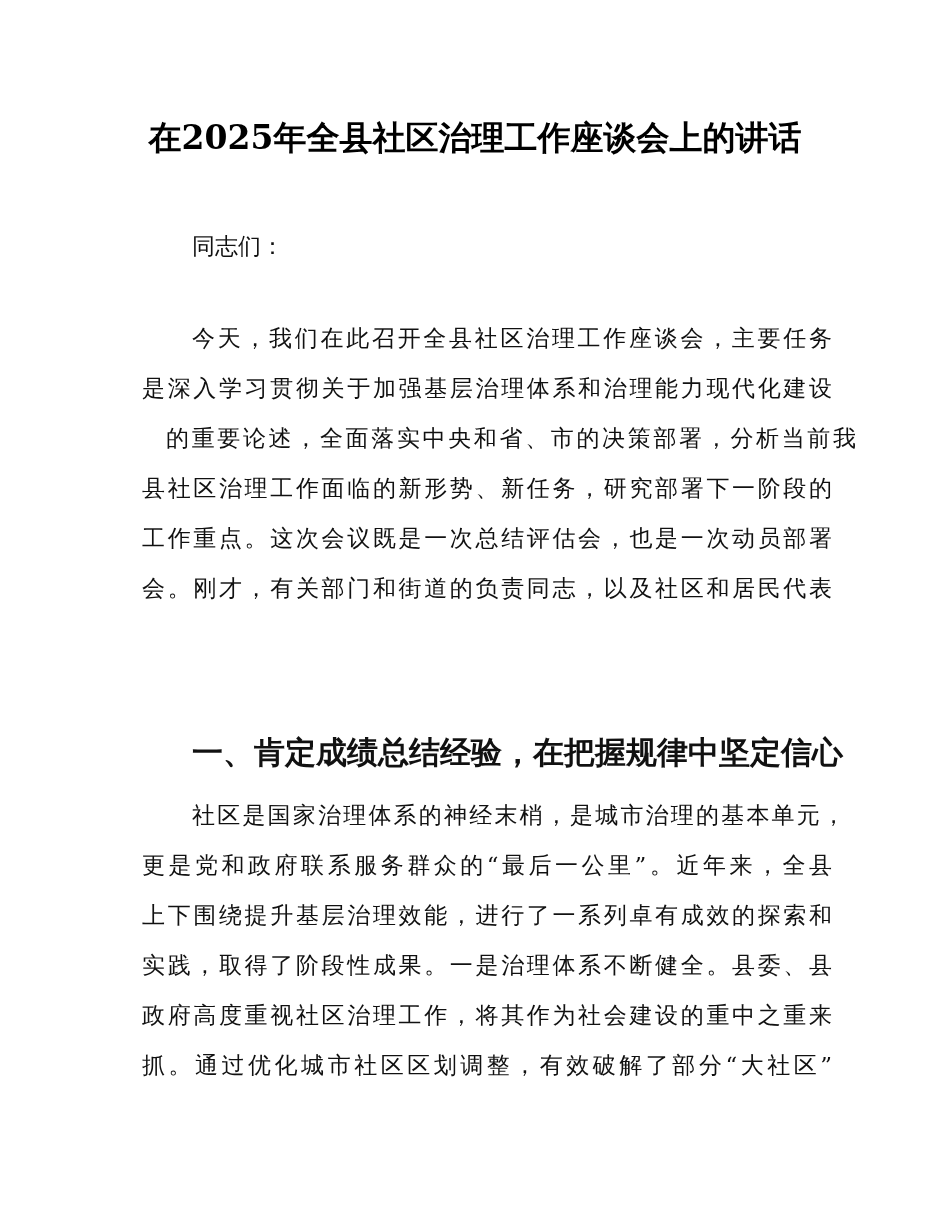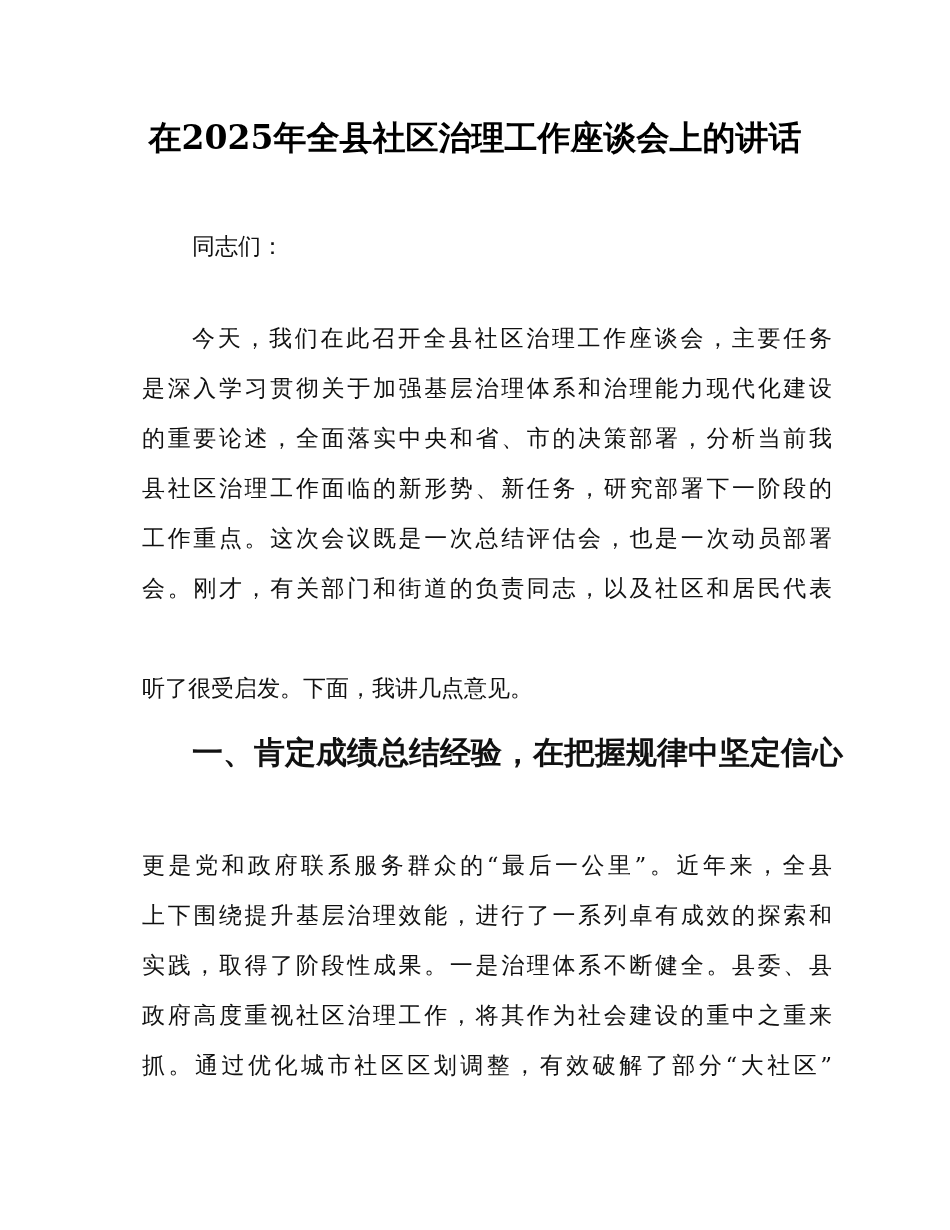--- a/index.html
+++ b/index.html
@@ -26,26 +26,26 @@
 </head>
 <body>
 
 <div class="page">
   <div class="title">在2025年全县社区治理工作座谈会上的讲话</div>
 
   <div class="line indent short" style="top:231px;">同志们：</div>
 
   <div class="line" style="top:373px;">是深入学习贯彻关于加强基层治理体系和治理能力现代化建设</div>
   <div class="line indent" style="top:323px;">今天，我们在此召开全县社区治理工作座谈会，主要任务</div>
-  <div class="line" style="top:423px;">的重要论述，全面落实中央和省、市的决策部署，分析当前我</div>
+  <div class="line" style="top:423px;margin-left:24px;">的重要论述，全面落实中央和省、市的决策部署，分析当前我</div>
   <div class="line" style="top:473px;">县社区治理工作面临的新形势、新任务，研究部署下一阶段的</div>
   <div class="line" style="top:523px;">工作重点。这次会议既是一次总结评估会，也是一次动员部署</div>
   <div class="line" style="top:573px;">会。刚才，有关部门和街道的负责同志，以及社区和居民代表</div>
-  <div class="line short" style="top:673px;">听了很受启发。下面，我讲几点意见。</div>
 
   <div class="heading" style="top:737px;">一、肯定成绩总结经验，在把握规律中坚定信心</div>
 
+  <div class="line indent" style="top:800px;width:653px;">社区是国家治理体系的神经末梢，是城市治理的基本单元，</div>
   <div class="line" style="top:850px;">更是党和政府联系服务群众的“最后一公里”。近年来，全县</div>
   <div class="line" style="top:900px;">上下围绕提升基层治理效能，进行了一系列卓有成效的探索和</div>
   <div class="line" style="top:950px;">实践，取得了阶段性成果。一是治理体系不断健全。县委、县</div>
   <div class="line" style="top:1000px;">政府高度重视社区治理工作，将其作为社会建设的重中之重来</div>
   <div class="line" style="top:1050px;">抓。通过优化城市社区区划调整，有效破解了部分“大社区”</div>
 </div>
 
 </body></html>

